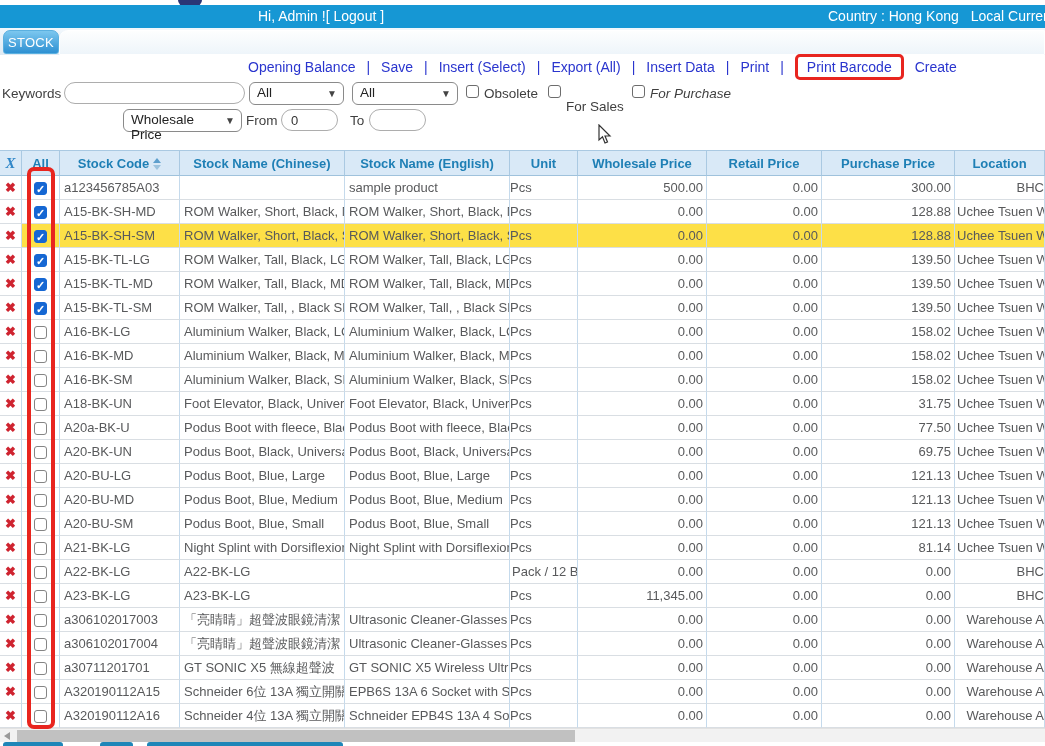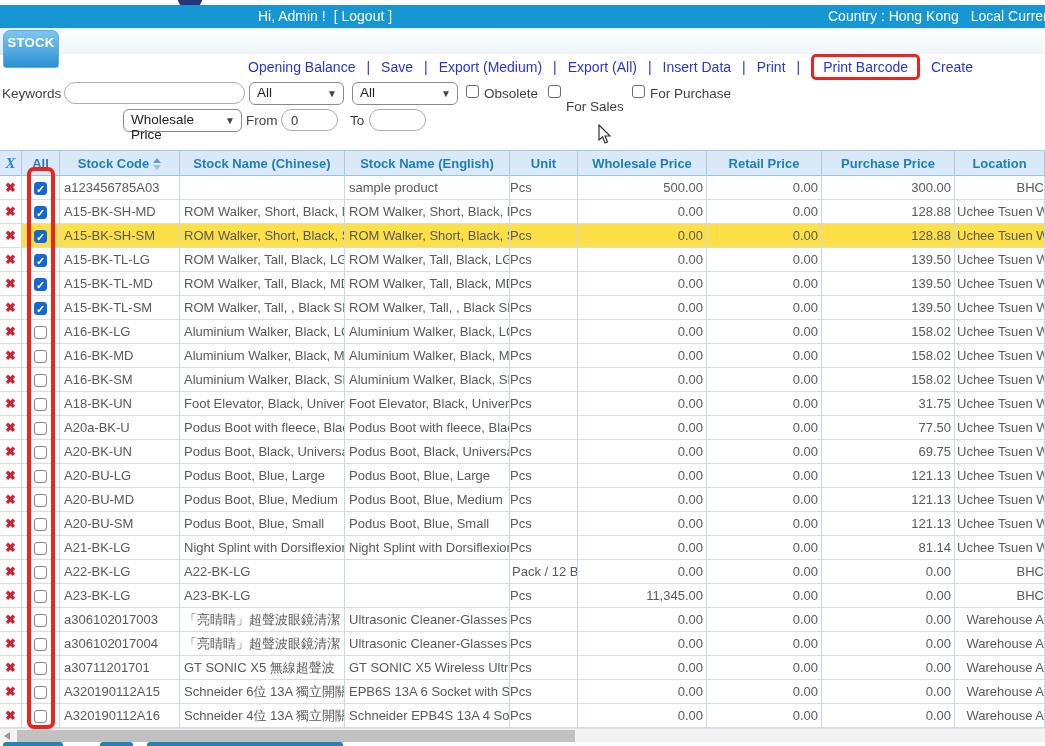--- a/index.html
+++ b/index.html
@@ -3,28 +3,28 @@
 <meta charset="utf-8">
 <style>
   * { box-sizing: border-box; margin: 0; padding: 0; }
   html, body { width: 1045px; height: 746px; overflow: hidden; }
   body { position: relative; background: #fff; font-family: "Liberation Sans", sans-serif; color: #58595b; }
 
   
   .logo-frag { position:absolute; left:178px; top:0; width:24px; height:6px; background:#2a3576; border-radius:0 0 8px 8px; }
   .topbar { position:absolute; left:0; top:5px; width:100%; height:23px; background:#1697D4; color:#fff; font-size:14px; }
   .topbar .greet { position:absolute; left:258px; top:3px; white-space:nowrap; }
-  .topbar .greet a { color:#fff; text-decoration:none; margin-left:8px; }
+  .topbar .greet a { color:#fff; text-decoration:none; }
   .topbar .country { position:absolute; left:828px; top:3px; white-space:nowrap; }
   .topbar .country span { margin-right:12px; }
 
   
   .tabstrip { position:absolute; left:0; top:28px; width:100%; height:27px; background:linear-gradient(#f2f8fc,#dfeaf3); }
   .tabstrip-panel { position:absolute; left:59px; top:2px; right:0; height:25px; background:linear-gradient(#fdfefe,#eef5fa); border:1px solid #fff; border-radius:9px 0 0 0; }
-  .stock-tab { position:absolute; left:3px; top:2px; width:56px; height:38px; background:linear-gradient(#7cc7ef,#2e90d2); border:1px solid #5ab0e0; border-radius:7px 7px 3px 3px; color:#fff; font-weight:bold; font-size:13px; text-align:center; line-height:23px; letter-spacing:.3px; z-index:2; }
+  .stock-tab { position:absolute; left:3px; top:2px; width:56px; height:24px; background:linear-gradient(#7cc7ef,#2e90d2); border:1px solid #5ab0e0; border-radius:7px 7px 3px 3px; color:#fff; font-weight:normal; font-size:13px; text-align:center; line-height:23px; letter-spacing:.3px; z-index:2; }
 
   
   .toolbar { position:absolute; left:248px; top:53px; height:28px; display:flex; align-items:center; gap:11px; font-size:14px; white-space:nowrap; }
   .toolbar a { color:#2A35CE; text-decoration:none; }
   .toolbar .sep { color:#2A35CE; }
   .toolbar .red-box { border:3px solid #E8251F; border-radius:5px; padding:2px 9px;text-align:right; }
 
   
   .filters { position:absolute; left:0; top:80px; width:100%; height:70px; font-size:13.5px; color:#3f3f3f; }
   .flabel { position:absolute; }
@@ -89,21 +89,21 @@
 <div class="tabstrip">
   <div class="tabstrip-panel"></div>
   <div class="stock-tab">STOCK</div>
 </div>
 
 <div class="toolbar">
   <a href="#">Opening Balance</a>
     <span class="sep">|</span>
   <a href="#">Save</a>
     <span class="sep">|</span>
-  <a href="#">Export (Medium)</a>
+  <a href="#">Insert (Select)</a>
     <span class="sep">|</span>
   <a href="#">Export (All)</a>
     <span class="sep">|</span>
   <a href="#">Insert Data</a>
     <span class="sep">|</span>
   <a href="#">Print</a>
     <span class="sep">|</span>
   <a href="#" class="red-box">Print Barcode</a>
   <a href="#">Create</a>
 </div>
@@ -111,21 +111,21 @@
 <div class="filters">
   <span class="flabel" style="left:2px; top:6px;">Keywords</span>
   <input class="tinput" style="left: 64px; top: 2px; width: 181px;" value="">
   <div class="fselect" style="left:249px; top:2px; width:95px;"><span class="caret">▼</span><span>All</span></div>
   <div class="fselect" style="left:352px; top:2px; width:106px;"><span class="caret">▼</span><span>All</span></div>
   <span class="fcb" style="left:466px; top:5px;"></span>
   <span class="flabel" style="left:484px; top:6px;">Obsolete</span>
   <span class="fcb" style="left:548px; top:5px;"></span>
   <span class="flabel" style="left:566px; top:19px;text-align:center;">For Sales</span>
   <span class="fcb" style="left:632px; top:5px;"></span>
-  <span class="flabel" style="left:650px; top:6px;">For Purchase</span>
+  <span class="flabel" style="left:650px; top:6px;font-style:italic;">For Purchase</span>
 
   <div class="fselect" style="left:123px; top:29px; width:119px;"><span class="caret">▼</span><span>Wholesale Price</span></div>
   <span class="flabel" style="left:246px; top:33px;">From</span>
   <input class="tinput" style="left: 281px; top: 29px; width: 57px;" value="0">
   <span class="flabel" style="left:350px; top:33px;">To</span>
   <input class="tinput" style="left: 369px; top: 29px; width: 57px;" value="">
 </div>
 
 <table class="grid">
   <colgroup>

